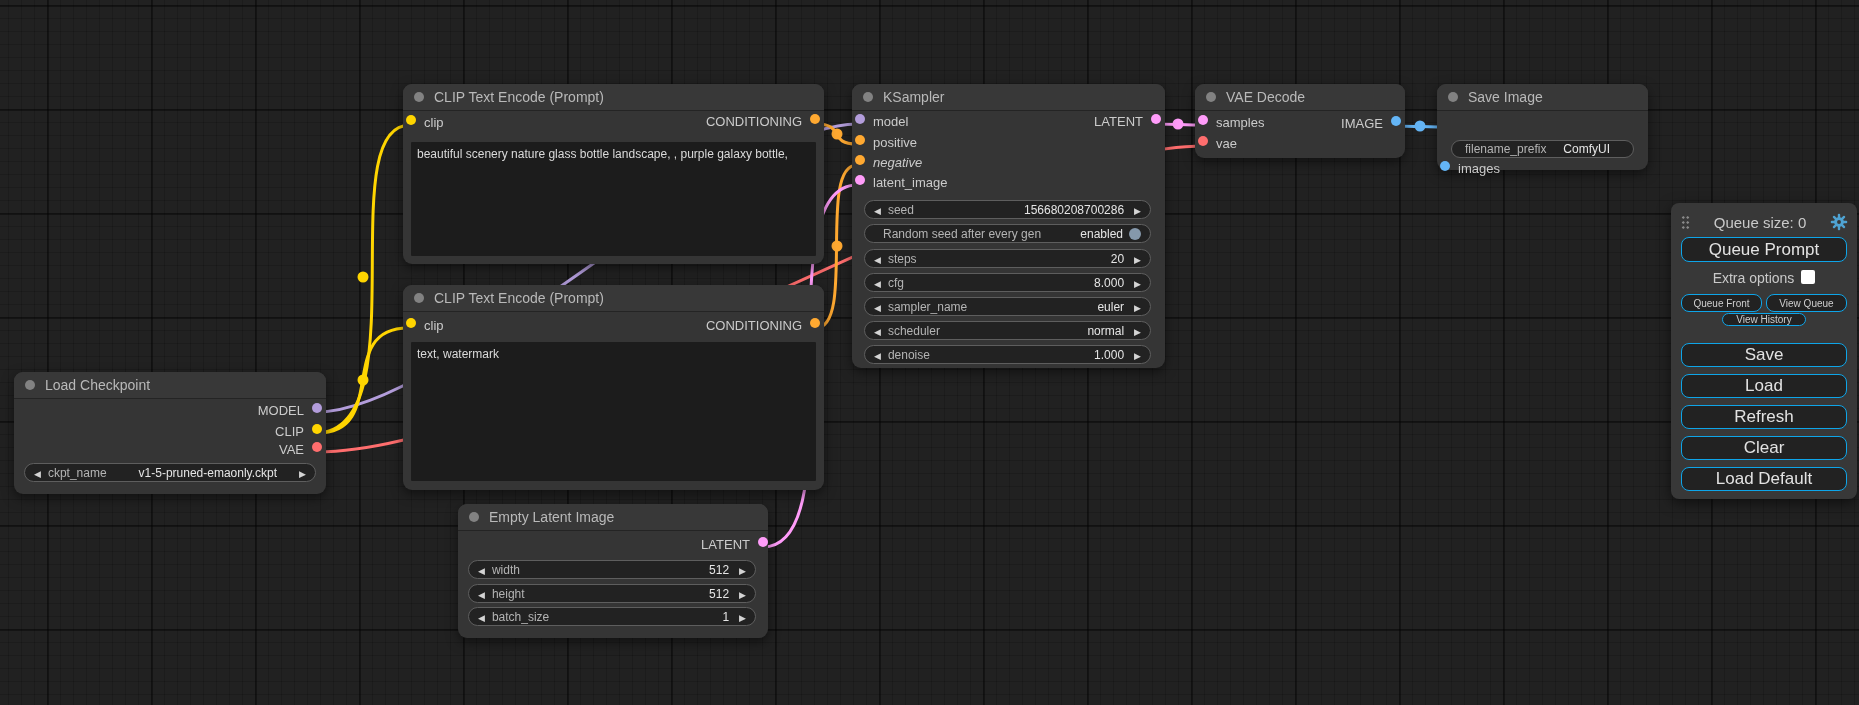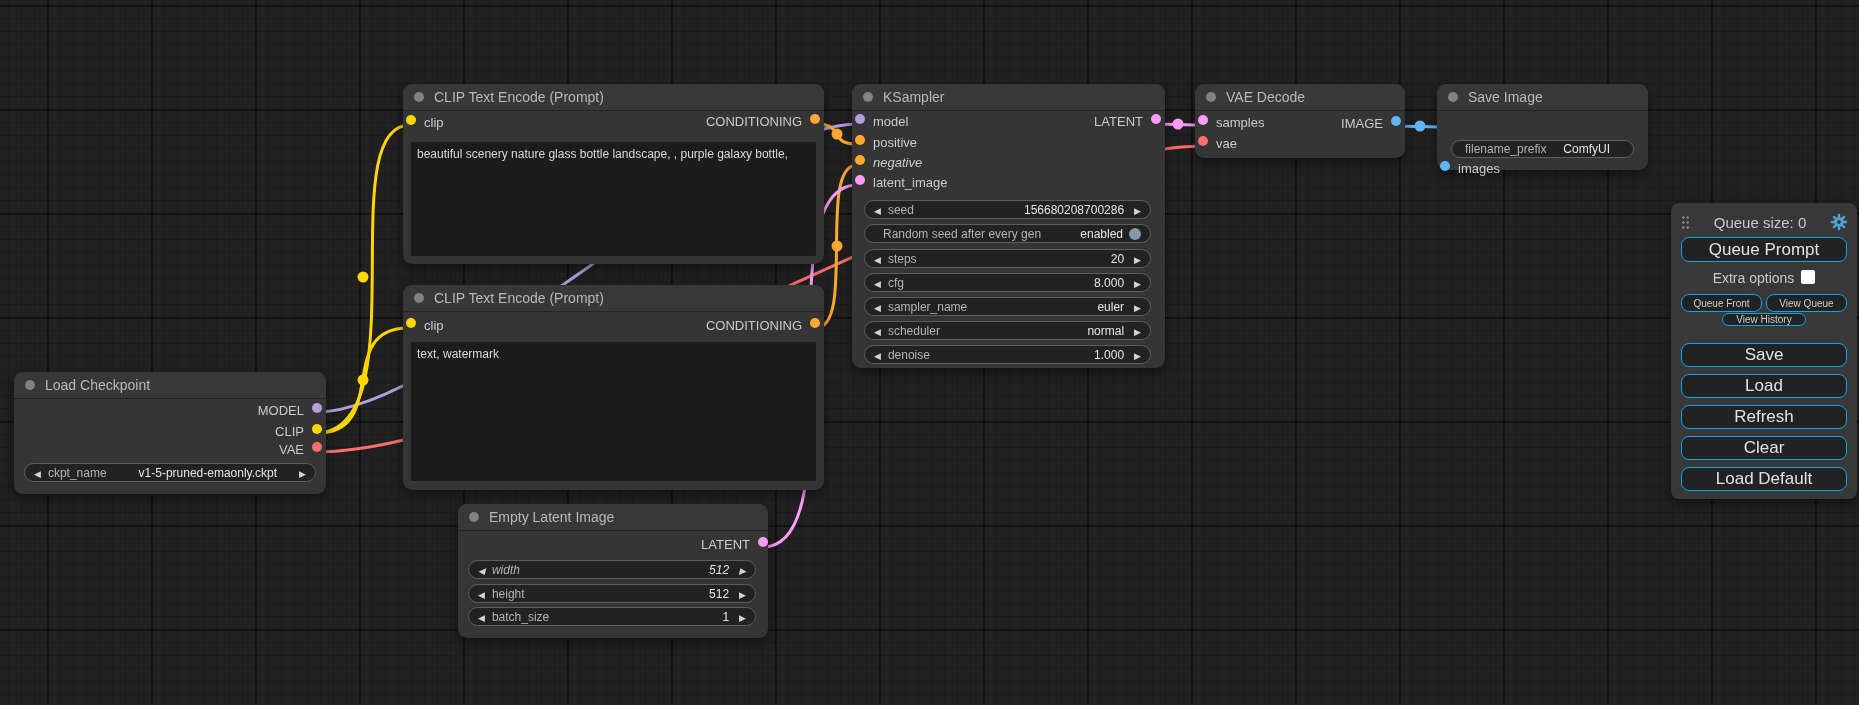--- a/index.html
+++ b/index.html
@@ -257,21 +257,21 @@
 
 <div class="node" style="left:458px;top:504px;width:310px;height:134px;">
   <div class="node-title">
     <span class="tdot"></span>
     <span>Empty Latent Image</span>
   </div>
   <div class="port out" style="top:33px;right:0;">
     <span>LATENT</span>
     <span class="pdot" style="background: rgb(255, 156, 249);"></span>
   </div>
-  <div class="widget" style="left:10px;right:12px;top:56px;font-style:italic;">
+  <div class="widget" style="left:10px;right:12px;top:56px;">
     <span class="arrow-l"></span>
     <span>width</span>
     <span class="wval">512</span>
     <span class="arrow-r"></span>
   </div>
   <div class="widget" style="left:10px;right:12px;top:80px;">
     <span class="arrow-l"></span>
     <span>height</span>
     <span class="wval">512</span>
     <span class="arrow-r"></span>

